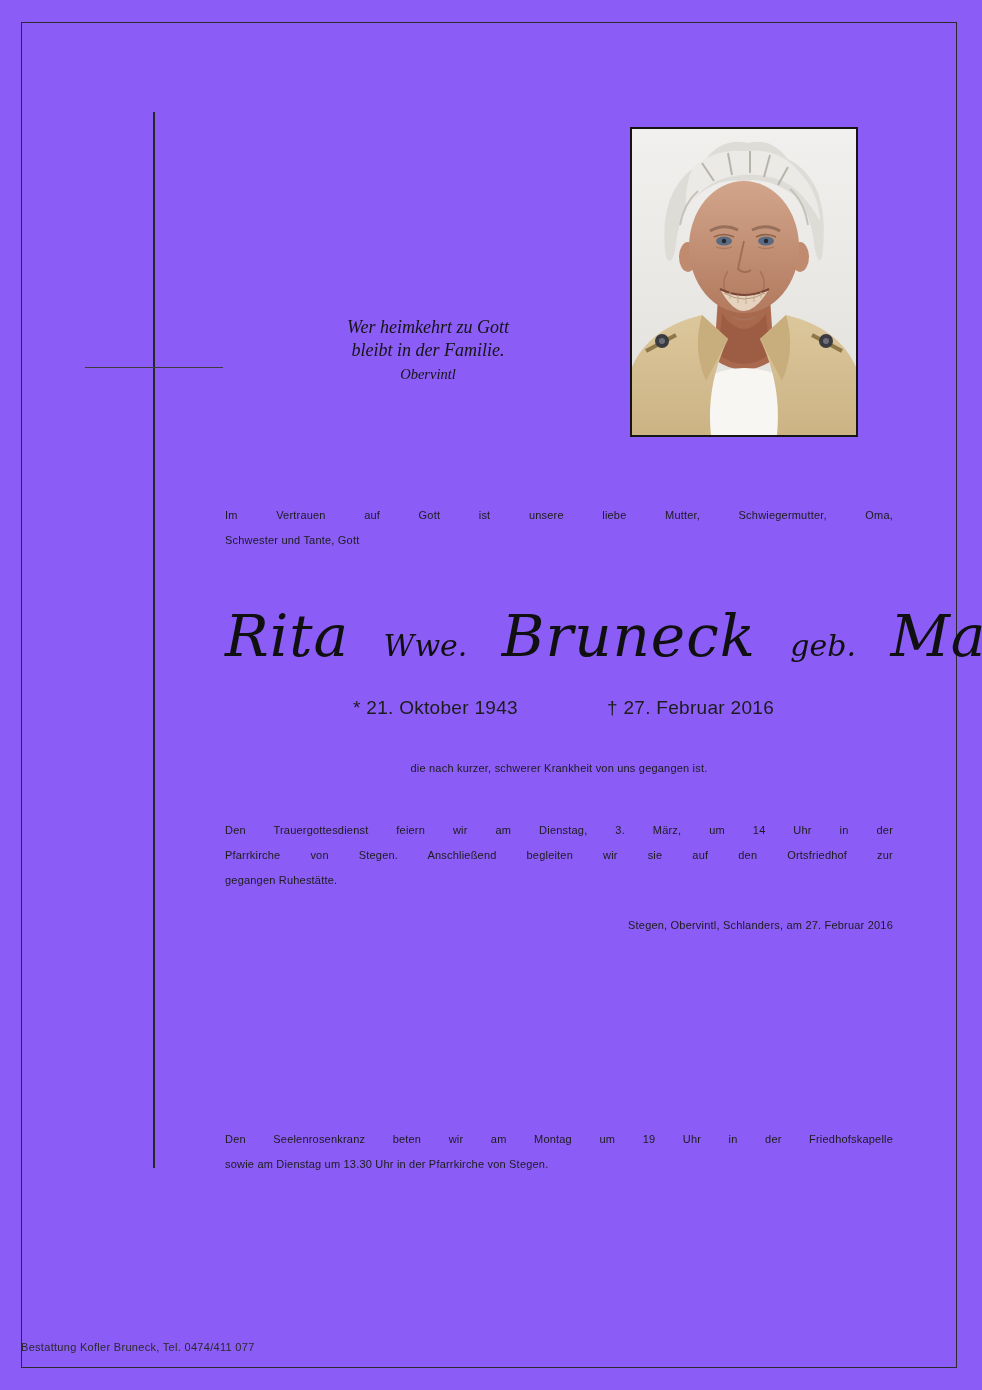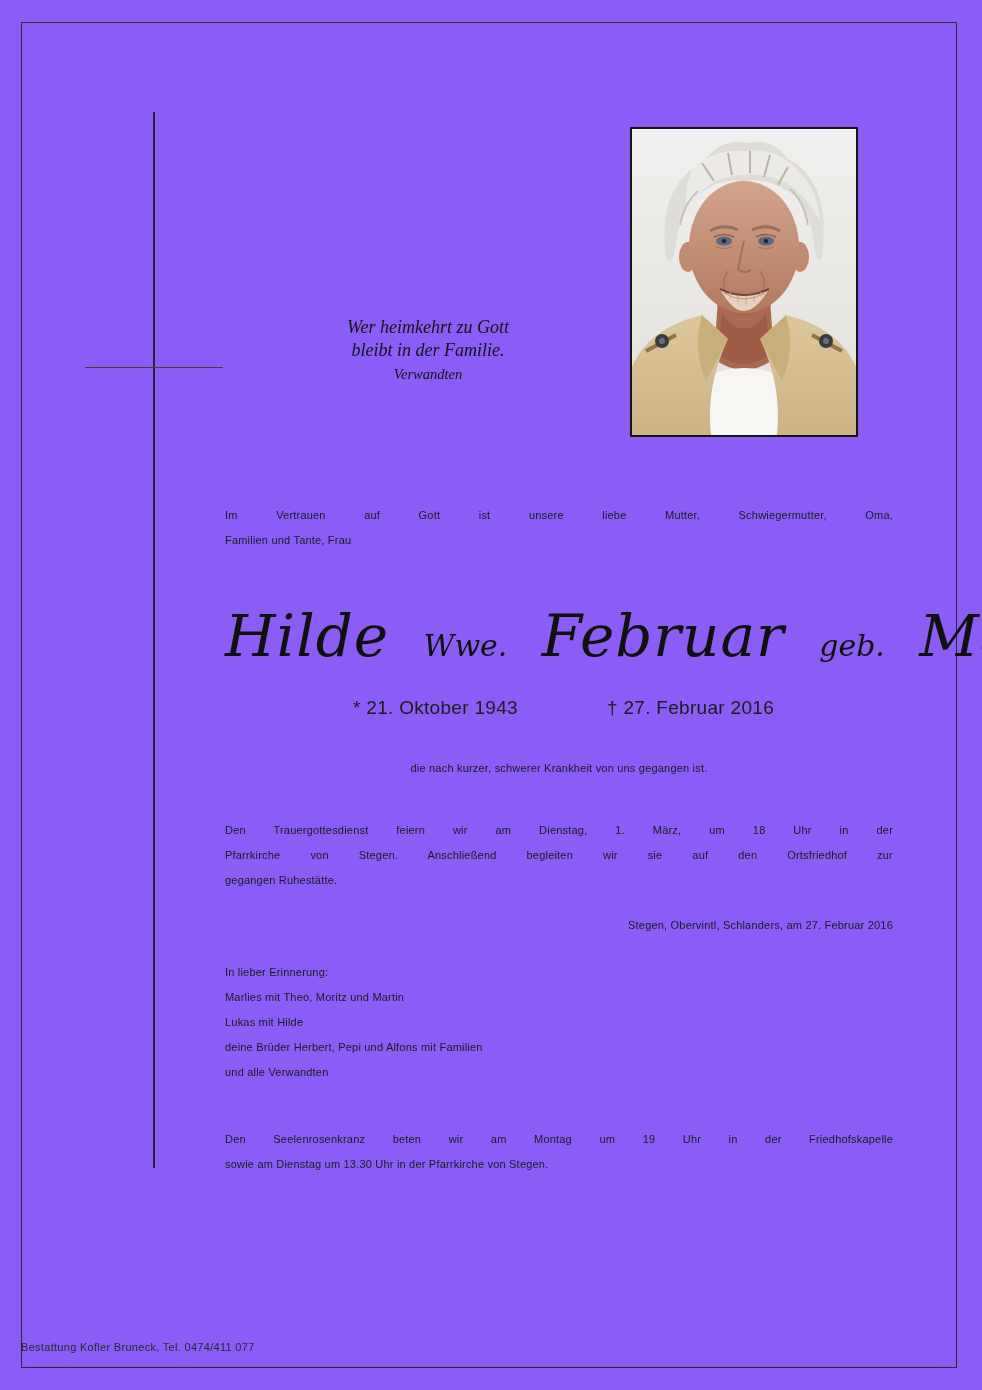--- a/index.html
+++ b/index.html
@@ -128,21 +128,21 @@
 <div class="page">
 
   <div class="frame"></div>
 
   <div class="cross-vert"></div>
   <div class="cross-horiz"></div>
 
   <div class="quote">
     <div>Wer heimkehrt zu Gott</div>
     <div>bleibt in der Familie.</div>
-    <div class="attribution">Verwandten</div>
+    <div class="attribution">Obervintl</div>
   </div>
 
   <div class="photo">
     <svg viewBox="0 0 224 306" preserveAspectRatio="none">
       <defs>
         <linearGradient id="bgGrad" x1="0" y1="0" x2="0" y2="1">
           <stop offset="0" stop-color="#f1f0ee"></stop>
           <stop offset="1" stop-color="#e2e0dc"></stop>
         </linearGradient>
         <linearGradient id="skinGrad" x1="0" y1="0" x2="0" y2="1">
@@ -204,53 +204,46 @@
       <path d="M88,160 Q112,172 137,160 Q124,182 112,182 Q100,182 88,160 Z" fill="#e5d3bf"></path>
       <path d="M88,160 Q112,172 137,160" stroke="#7c4636" stroke-width="2" fill="none"></path>
       <path d="M92,164 Q112,176 133,164" stroke="#b89878" stroke-width="1" fill="none"></path>
       <path d="M98,163 L98,170 M106,166 L106,174 M114,167 L114,175 M122,166 L122,173 M129,163 L129,169" stroke="#c4a888" stroke-width="1" fill="none"></path>
       <path d="M100,188 Q112,194 124,188" stroke="#a3735a" stroke-width="1.4" fill="none"></path>
     </svg>
   </div>
 
   <div class="bodytext intro">
     <div class="just">Im Vertrauen auf Gott ist unsere liebe Mutter, Schwiegermutter, Oma,</div>
-    <div>Familien und Tante, Frau</div>
+    <div>Schwester und Tante, Gott</div>
   </div>
 
   <div class="name-line">
-    <span class="nm-big">Hilde</span>
+    <span class="nm-big">Rita</span>
     <span class="nm-small">Wwe.</span>
-    <span class="nm-big">Februar</span>
+    <span class="nm-big">Bruneck</span>
     <span class="nm-small">geb.</span>
     <span class="nm-big">Mair</span>
   </div>
 
   <div class="dates">
     <span class="birth">* 21. Oktober 1943</span>
     <span class="death">† 27. Februar 2016</span>
   </div>
 
   <div class="bodytext p-passing">die nach kurzer, schwerer Krankheit von uns gegangen ist.</div>
 
   <div class="bodytext p-service">
-    <div class="just">Den Trauergottesdienst feiern wir am Dienstag, 1. März, um 18 Uhr in der</div>
+    <div class="just">Den Trauergottesdienst feiern wir am Dienstag, 3. März, um 14 Uhr in der</div>
     <div class="just">Pfarrkirche von Stegen. Anschließend begleiten wir sie auf den Ortsfriedhof zur</div>
     <div>gegangen Ruhestätte.</div>
   </div>
 
   <div class="bodytext p-places">Stegen, Obervintl, Schlanders, am 27. Februar 2016</div>
 
-  <div class="bodytext p-remembrance">
-    <div>In lieber Erinnerung:</div>
-    <div>Marlies mit Theo, Moritz und Martin</div>
-    <div>Lukas mit Hilde</div>
-    <div>deine Brüder Herbert, Pepi und Alfons mit Familien</div>
-    <div>und alle Verwandten</div>
-  </div>
 
   <div class="bodytext p-rosary">
     <div class="just">Den Seelenrosenkranz beten wir am Montag um 19 Uhr in der Friedhofskapelle</div>
     <div>sowie am Dienstag um 13.30 Uhr in der Pfarrkirche von Stegen.</div>
   </div>
 
   <div class="footer">Bestattung Kofler Bruneck, Tel. 0474/411 077</div>
 
 </div>
 

